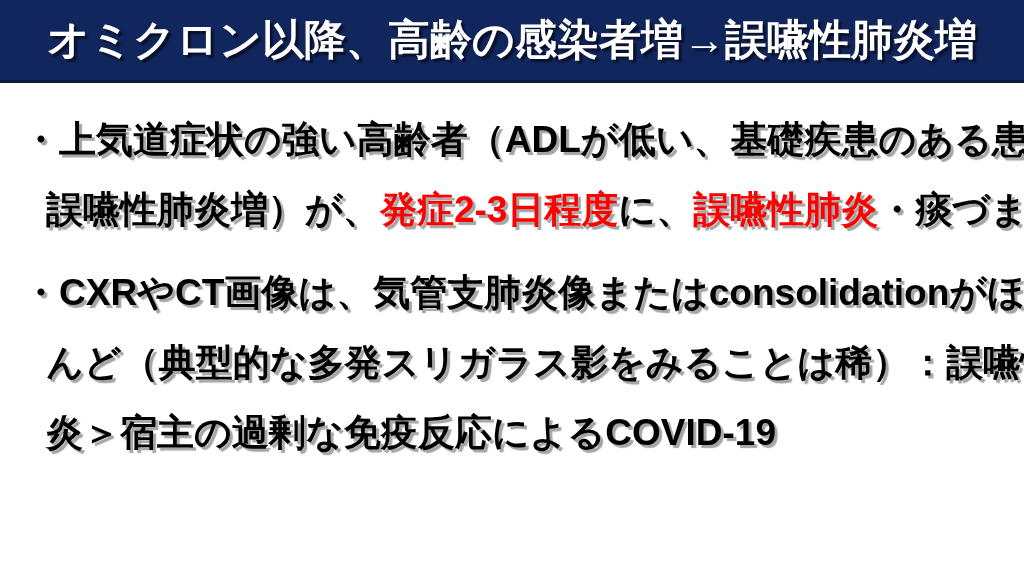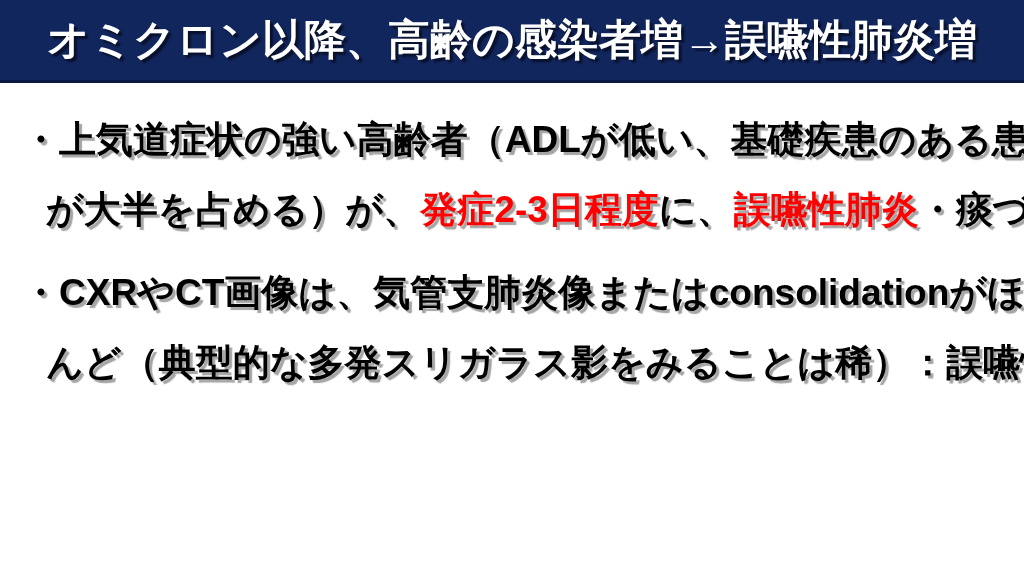--- a/index.html
+++ b/index.html
@@ -62,17 +62,18 @@
 </style>
 </head>
 <body>
 
 <div class="slide">
   <header class="title-bar">
     <h1 class="title-text">オミクロン以降、高齢の感染者増→誤嚥性肺炎増</h1>
   </header>
   <main class="slide-body" id="body-lines">
       <div class="line"><span class="seg black">・上気道症状の強い高齢者（ADLが低い、基礎疾患のある患者</span></div>
-      <div class="line cont"><span class="seg black">が大半を占める）が、</span><span class="seg red">発症2-3日程度</span><span class="seg black">に、</span><span class="seg red">誤嚥性肺炎</span><span class="seg black">・痰づま</span></div>
+      <div class="line cont"><span class="seg black">誤嚥性肺炎増）が、</span><span class="seg red">発症2-3日程度</span><span class="seg black">に、</span><span class="seg red">誤嚥性肺炎</span><span class="seg black">・痰づま</span></div>
       <div class="line para-gap"><span class="seg black">・CXRやCT画像は、気管支肺炎像またはconsolidationがほと</span></div>
       <div class="line cont"><span class="seg black">んど（典型的な多発スリガラス影をみることは稀）：誤嚥性肺</span></div>
+      <div class="line cont"><span class="seg black">炎＞宿主の過剰な免疫反応によるCOVID-19</span></div>
     </main>
 </div>
 
 </body></html>

